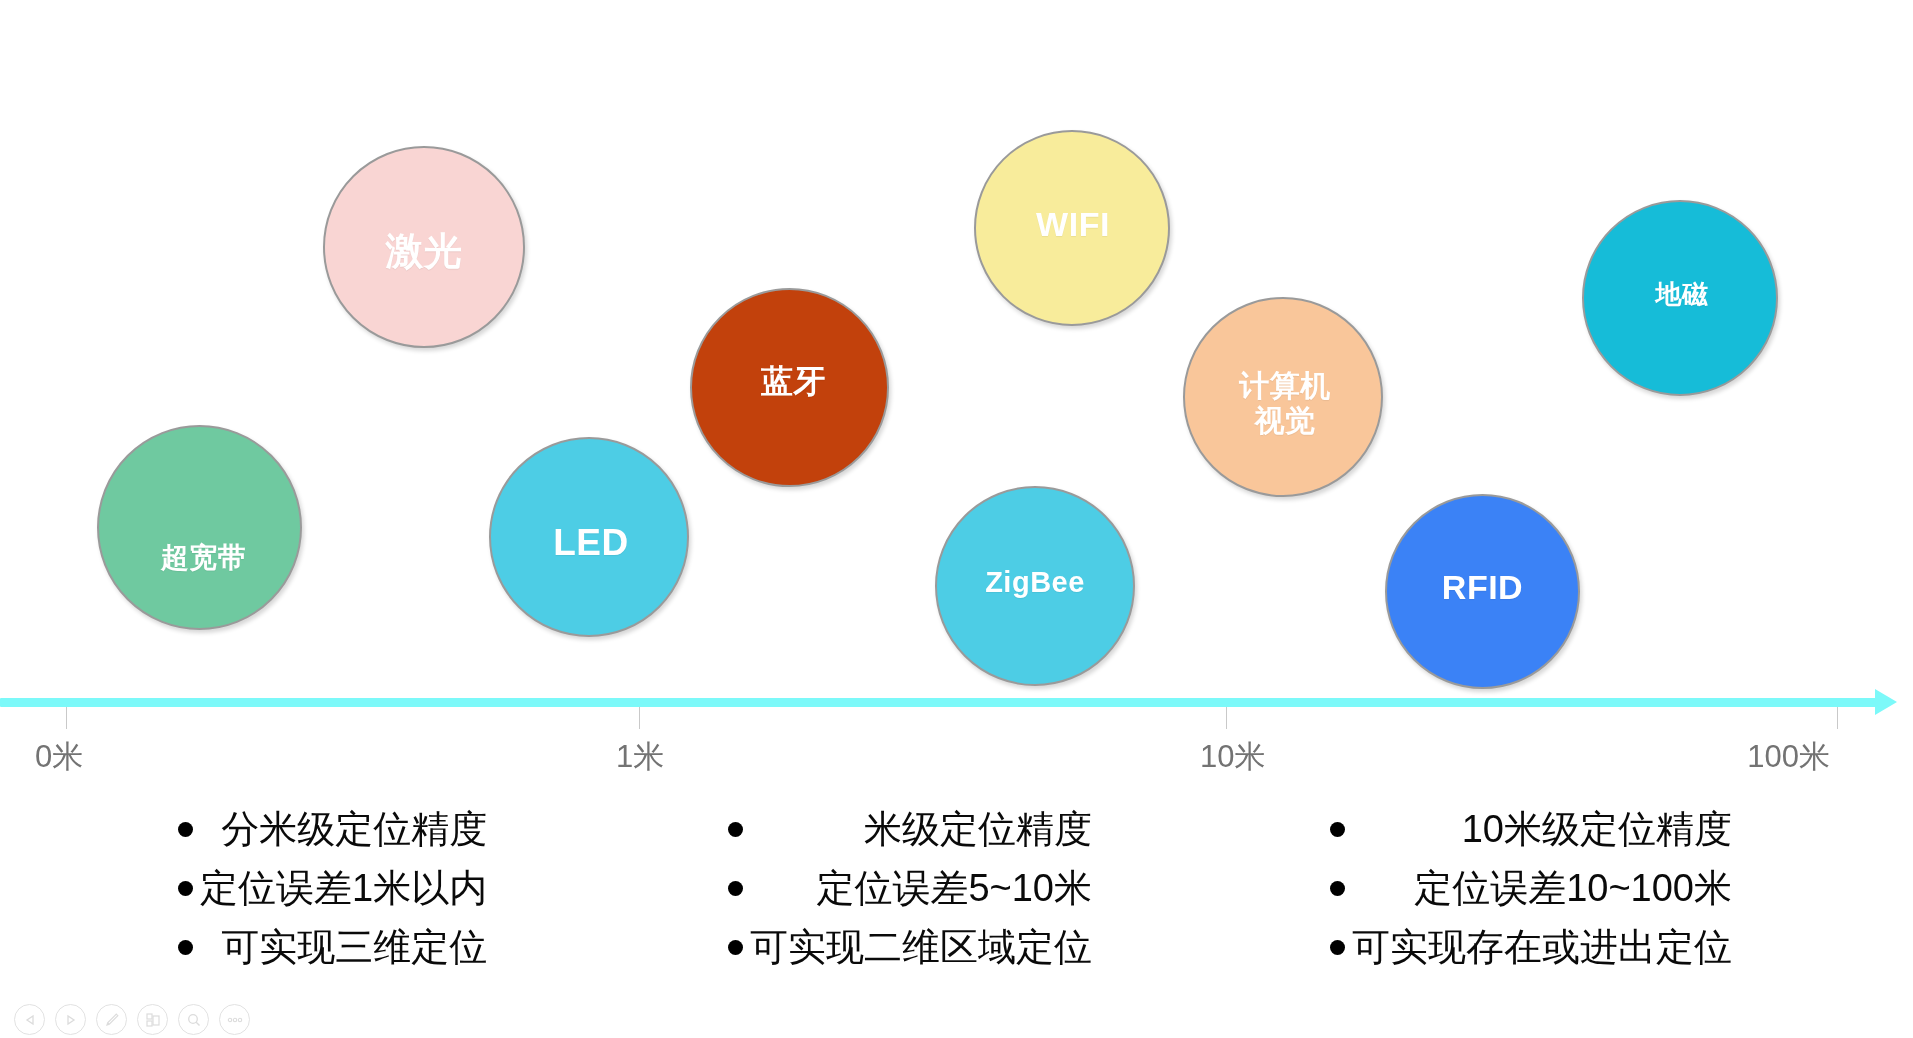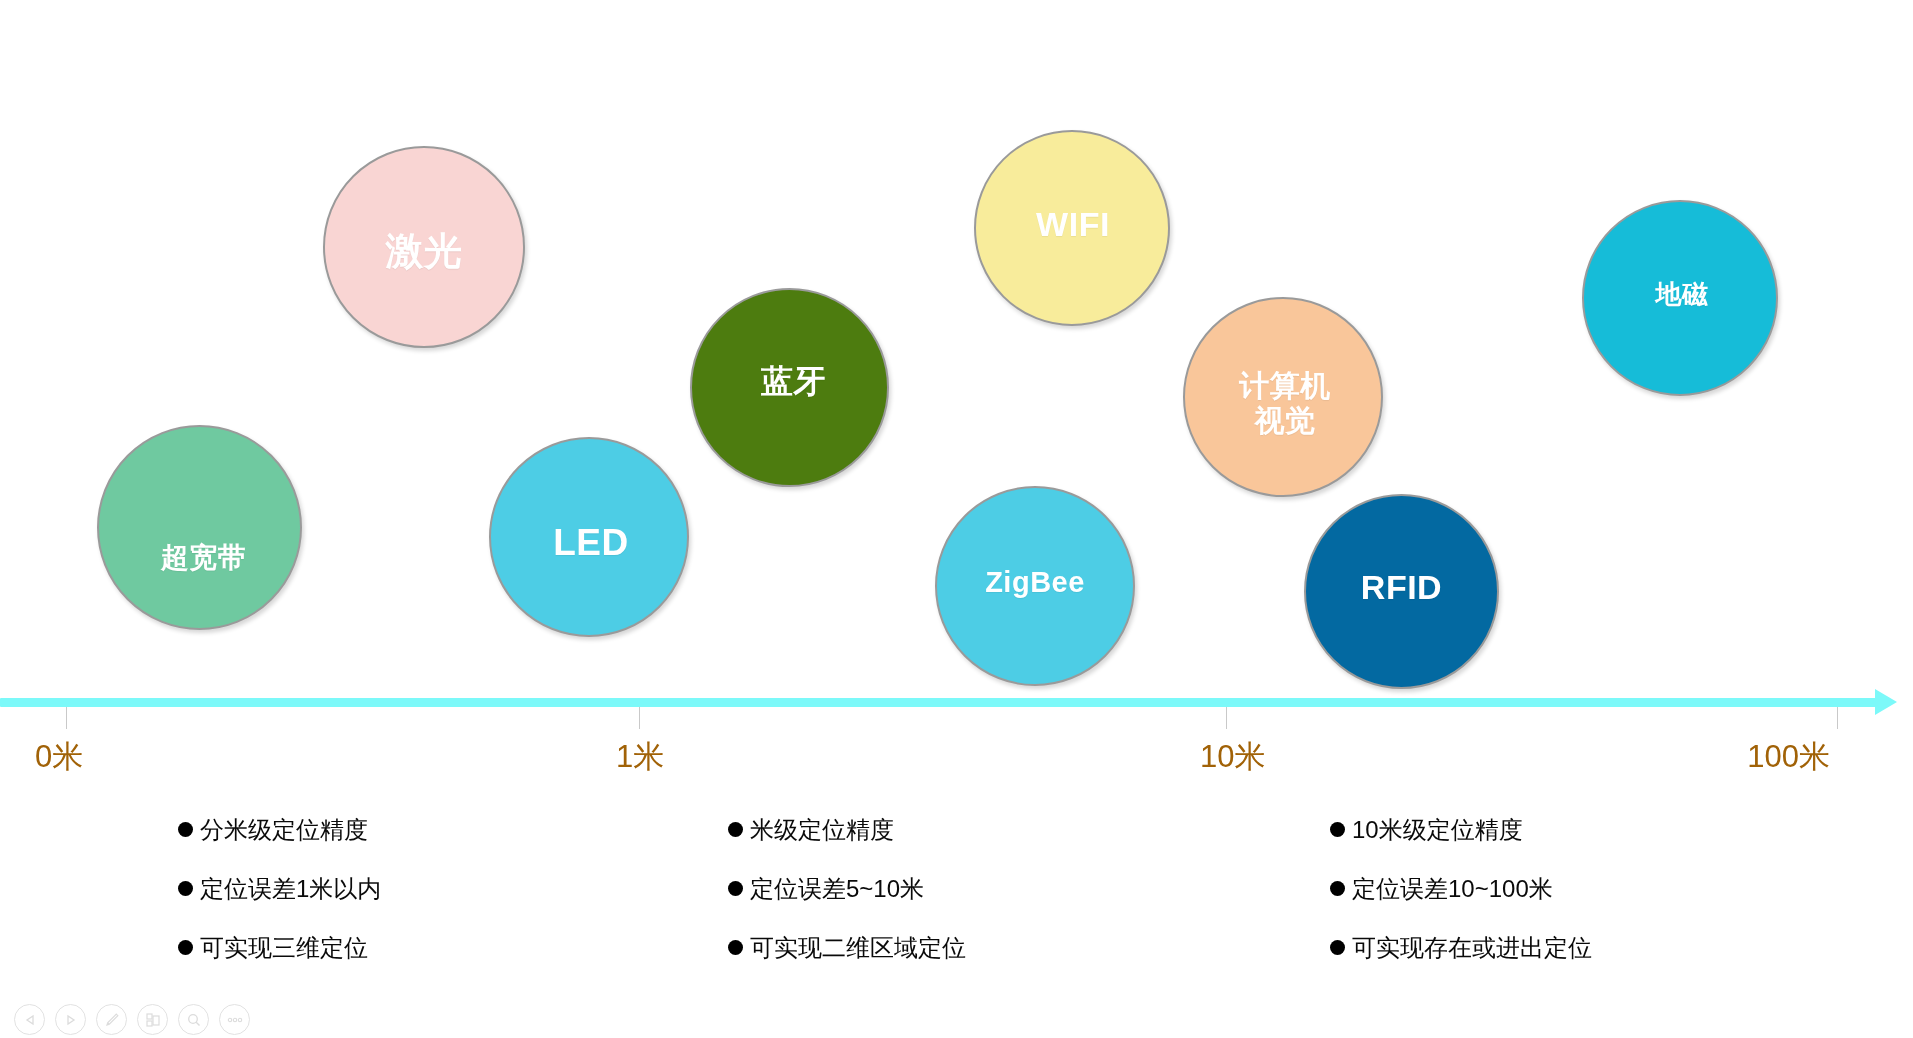--- a/index.html
+++ b/index.html
@@ -59,37 +59,38 @@
     border-left: 22px solid #7CF9F9;
   }
   .axis-tick {
     position: absolute;
     width: 1px;
     background: #c9c9c9;
   }
   .axis-label {
     position: absolute;
     font-size: 31px;
-    color: #a16207;
+    color: #737373;
     white-space: nowrap;
     font-family: "Liberation Sans", "DejaVu Sans", sans-serif;
   }
 
   
   .bullet-col {
     position: absolute;
     top: 800px;
   }
   .bullet-row {
     display: flex;
     align-items: center;
     height: 59px;
-    font-size: 24px;
+    font-size: 38px;
     color: #0a0a0a;
     white-space: nowrap;
+    justify-content: space-between;
   }
   .bullet-dot {
     width: 15px;
     height: 15px;
     background: #000;
     border-radius: 50%;
     margin-right: 7px;
     flex: 0 0 auto;
   }
 
@@ -123,34 +124,34 @@
   <div id="bubble-layer">
       <div class="bubble" style="left: 97px; top: 425px; width: 205px; height: 205px; background: rgb(111, 201, 160);">
         <div class="bubble-label" style="font-size: 28px; transform: translate(4px, 8px); margin-top: 44px;">超宽带</div>
       </div>
       <div class="bubble" style="left: 323px; top: 146px; width: 202px; height: 202px; background: rgb(249, 213, 211);">
         <div class="bubble-label" style="font-size: 38px; transform: translate(0px, 4px);">激光</div>
       </div>
       <div class="bubble" style="left: 489px; top: 437px; width: 200px; height: 200px; background: rgb(77, 205, 229);">
         <div class="bubble-label" style="font-size: 37px; transform: translate(2px, 6px);">LED</div>
       </div>
-      <div class="bubble" style="left: 690px; top: 288px; width: 199px; height: 199px; background: #4d7c0f;">
+      <div class="bubble" style="left: 690px; top: 288px; width: 199px; height: 199px; background: #c2410c;">
         <div class="bubble-label" style="font-size: 32px; transform: translate(4px, -6px);">蓝牙</div>
       </div>
       <div class="bubble" style="left: 935px; top: 486px; width: 200px; height: 200px; background: rgb(77, 205, 229);">
         <div class="bubble-label" style="font-size: 29px; transform: translate(0px, -4px);">ZigBee</div>
       </div>
       <div class="bubble" style="left: 974px; top: 130px; width: 196px; height: 196px; background: rgb(248, 236, 155);">
         <div class="bubble-label" style="font-size: 34px; transform: translate(1px, -4px);">WIFI</div>
       </div>
       <div class="bubble" style="left: 1183px; top: 297px; width: 200px; height: 200px; background: rgb(249, 198, 154);">
         <div class="bubble-label" style="font-size: 30px; transform: translate(2px, 2px); margin-top: 8px;">计算机
 视觉</div>
       </div>
-      <div class="bubble" style="left: 1304px; top: 494px; width: 195px; height: 195px; background: #0369a1;">
+      <div class="bubble" style="left: 1385px; top: 494px; width: 195px; height: 195px; background: #3b82f6;">
         <div class="bubble-label" style="font-size: 34px; transform: translate(0px, -4px);">RFID</div>
       </div>
       <div class="bubble" style="left: 1582px; top: 200px; width: 196px; height: 196px; background: rgb(22, 188, 216);">
         <div class="bubble-label" style="font-size: 26px; transform: translate(2px, -4px);">地磁</div>
       </div>
     </div>
 
   <div id="axis-layer">
     <div id="axis-line" style="left:0px; top:698px; width:1878px;"></div>
     <div id="axis-arrow" style="left:1875px; top:689px;"></div>

